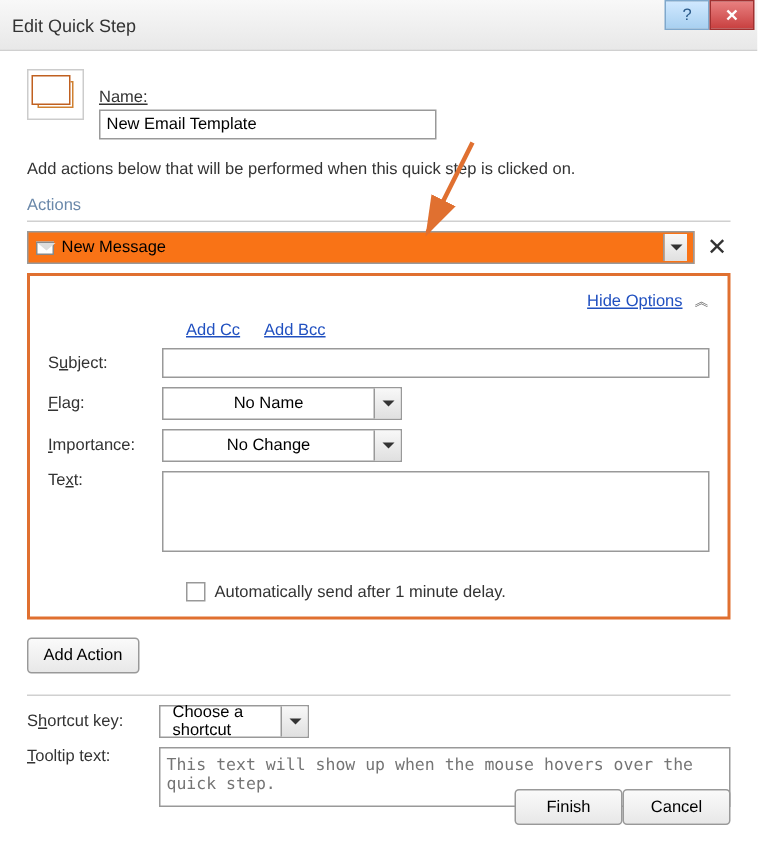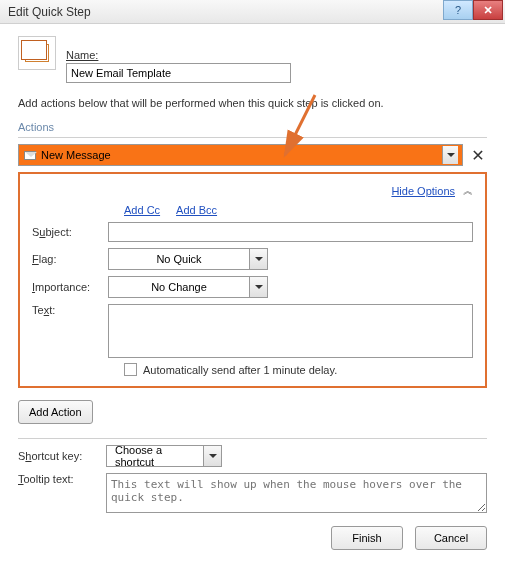--- a/index.html
+++ b/index.html
@@ -1,18 +1,18 @@
 <!DOCTYPE html>
 <html><head>
 <meta charset="utf-8">
 <style>
 * { box-sizing: border-box; margin: 0; padding: 0; }
 body { font-family: "Segoe UI", Tahoma, sans-serif; font-size: 11px; background: #fff; width: 505px; height: 564px; position: relative; }
 
-.titlebar { height: 24px; background: linear-gradient(to bottom, #f8f8f8, #e8e8e8); border-bottom: 1px solid #d0d0d0; display: flex; align-items: center; padding: 0 8px; position: relative; }
+.titlebar { height: 34px; background: linear-gradient(to bottom, #f8f8f8, #e8e8e8); border-bottom: 1px solid #d0d0d0; display: flex; align-items: center; padding: 0 8px; position: relative; }
 .titlebar-text { font-size: 12px; color: #333; }
 .titlebar-buttons { position: absolute; right: 2px; top: 0; display: flex; }
 .titlebar-btn { width: 30px; height: 20px; display: flex; align-items: center; justify-content: center; font-size: 11px; }
 .titlebar-help { background: linear-gradient(to bottom, #d0e8ff, #a8d0f0); border: 1px solid #7fa8cc; color: #2a5a8a; }
 .titlebar-close { background: linear-gradient(to bottom, #e88080, #c84040); border: 1px solid #a03030; color: #fff; font-weight: bold; }
 
 .content { padding: 12px 18px; }
 
 .name-row { display: flex; align-items: flex-start; gap: 10px; margin-bottom: 14px; }
 .icon-box { width: 38px; height: 34px; background: #fff; border: 1px solid #ccc; display: flex; align-items: center; justify-content: center; position: relative; }
@@ -53,34 +53,34 @@
 
 .form-row { display: flex; align-items: center; margin-bottom: 6px; }
 .form-label { width: 76px; font-size: 11px; color: #333; }
 .form-label .u { text-decoration: underline; }
 .form-input { flex: 1; height: 20px; border: 1px solid #999; padding: 2px 4px; font-size: 11px; }
 .form-select { width: 160px; height: 22px; border: 1px solid #999; background: #fff; display: flex; align-items: center; }
 .form-select-text { flex: 1; padding: 0 8px; font-size: 11px; text-align: center; }
 .form-select-arrow { width: 18px; height: 20px; border-left: 1px solid #999; background: linear-gradient(to bottom, #f8f8f8, #e0e0e0); display: flex; align-items: center; justify-content: center; }
 .form-select-arrow::after { content: ''; border-left: 4px solid transparent; border-right: 4px solid transparent; border-top: 4px solid #333; }
 
-.text-row { display: flex; align-items: flex-start; margin-bottom: 5px; justify-content: flex-end; }
+.text-row { display: flex; align-items: flex-start; margin-bottom: 20px; justify-content: flex-end; }
 .text-area { flex: 1; height: 54px; border: 1px solid #999; background: #fff; }
 
 .checkbox-row { display: flex; align-items: flex-end; gap: 6px; padding-left: 92px; }
 .checkbox { width: 13px; height: 13px; border: 1px solid #999; background: #fff; }
 .checkbox-label { font-size: 11px; color: #333; }
 
 .add-action-btn { height: 24px; padding: 0 10px; background: linear-gradient(to bottom, #fafafa, #e8e8e8); border: 1px solid #999; border-radius: 3px; font-size: 11px; cursor: pointer; margin-bottom: 14px; }
 
 .optional-grid { display: grid; grid-template-columns: 80px 1fr; gap: 6px 8px; align-items: center; }
-.shortcut-select { width: 116px; height: 22px; border: 1px solid #999; background: #fff; display: flex; align-items: center; }
+.shortcut-select { width: 100px; height: 22px; border: 1px solid #999; background: #fff; display: flex; align-items: center; }
 .tooltip-input { width: 100%; height: 40px; border: 1px solid #999; padding: 4px; font-size: 11px; color: #888; }
 
-.button-row { position: absolute; bottom: 14px; right: 18px; display: flex; gap: 12px; padding-left: 33px; }
+.button-row { position: absolute; bottom: 14px; right: 18px; display: flex; gap: 0; padding-left: 33px; }
 .dlg-button { width: 72px; height: 24px; background: linear-gradient(to bottom, #fafafa, #e8e8e8); border: 1px solid #999; border-radius: 3px; font-size: 11px; cursor: pointer; }
 
 .arrow-annotation { position: absolute; top: 90px; left: 230px; pointer-events: none; z-index: 10; }
 </style>
 </head>
 <body>
 
 <div class="titlebar">
   <span class="titlebar-text">Edit Quick Step</span>
   <div class="titlebar-buttons">
@@ -131,21 +131,21 @@
     </div>
 
     <div class="form-row">
       <span class="form-label">S<span class="u">u</span>bject:</span>
       <input class="form-input" value="" style="">
     </div>
 
     <div class="form-row">
       <span class="form-label"><span class="u">F</span>lag:</span>
       <div class="form-select">
-        <span class="form-select-text">No Quick</span>
+        <span class="form-select-text">No Name</span>
         <span class="form-select-arrow"></span>
       </div>
     </div>
 
     <div class="form-row">
       <span class="form-label"><span class="u">I</span>mportance:</span>
       <div class="form-select">
         <span class="form-select-text">No Change</span>
         <span class="form-select-arrow"></span>
       </div>

